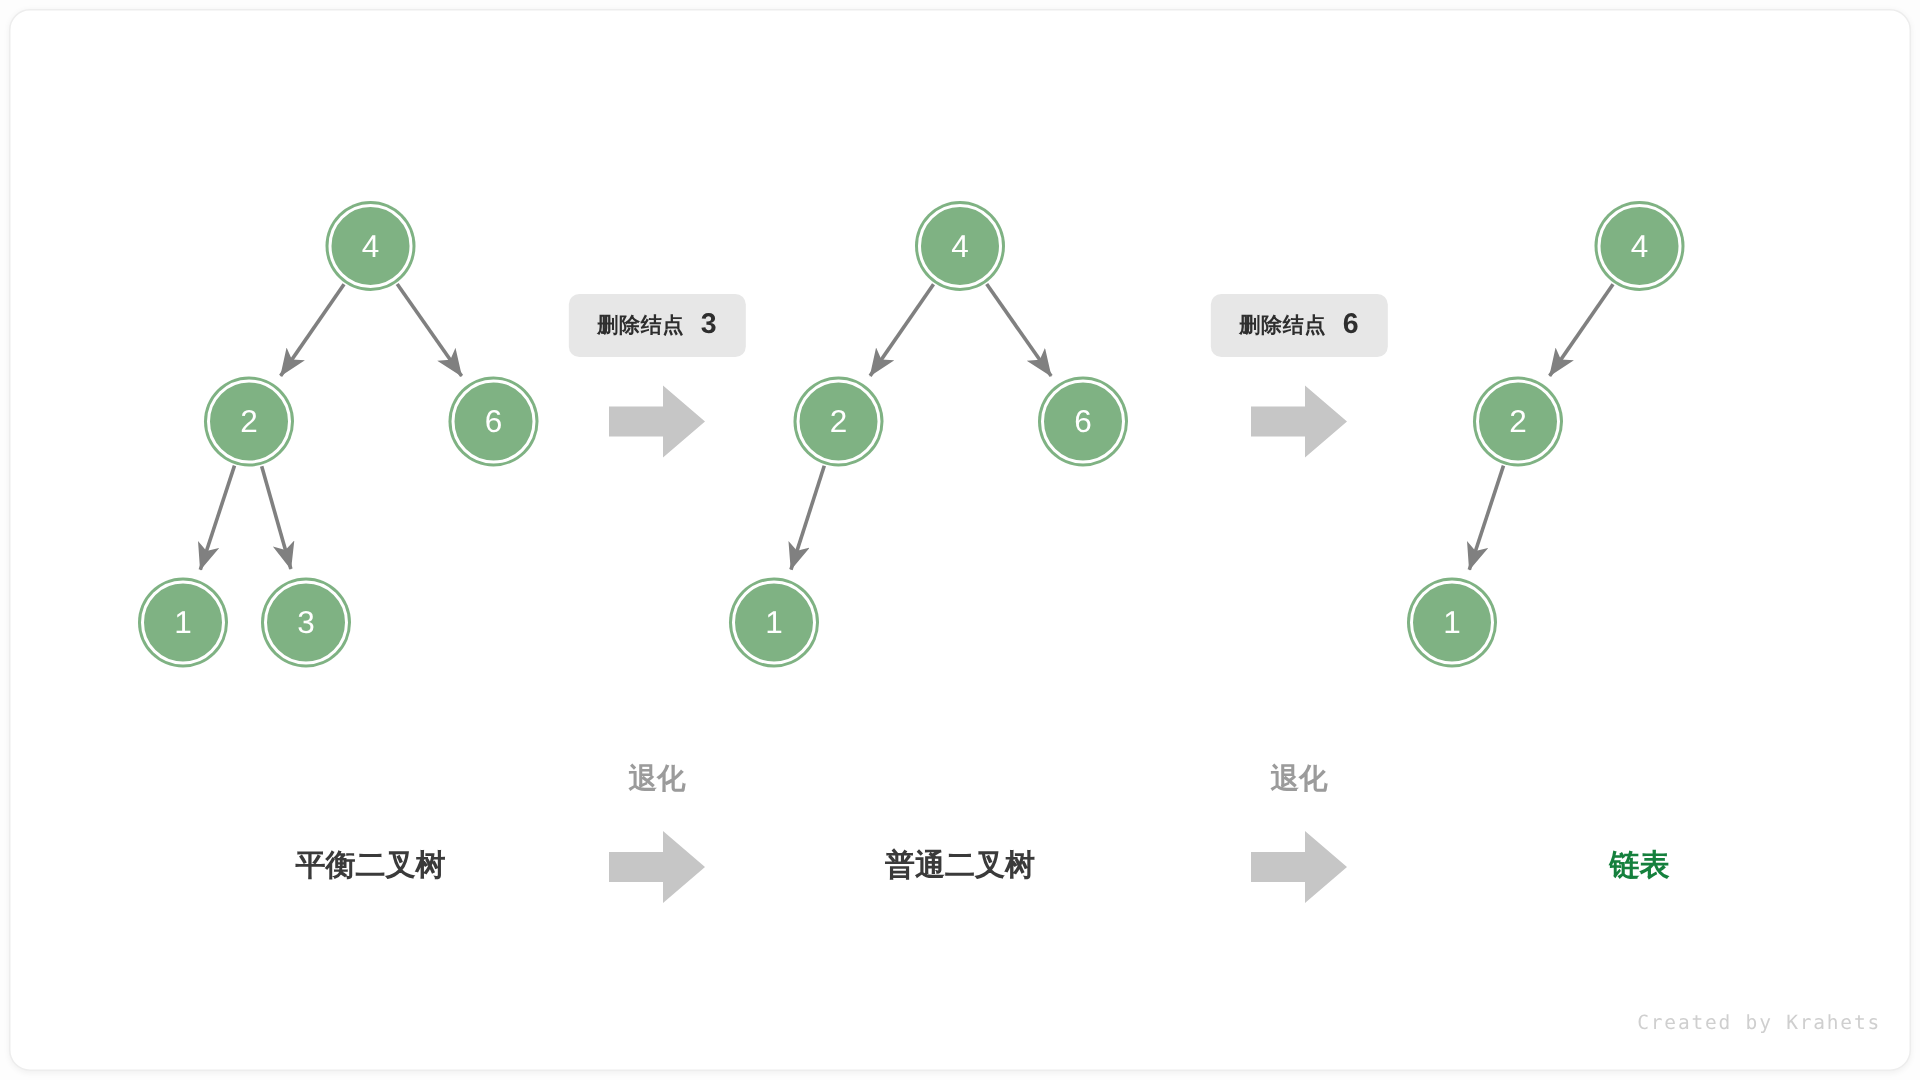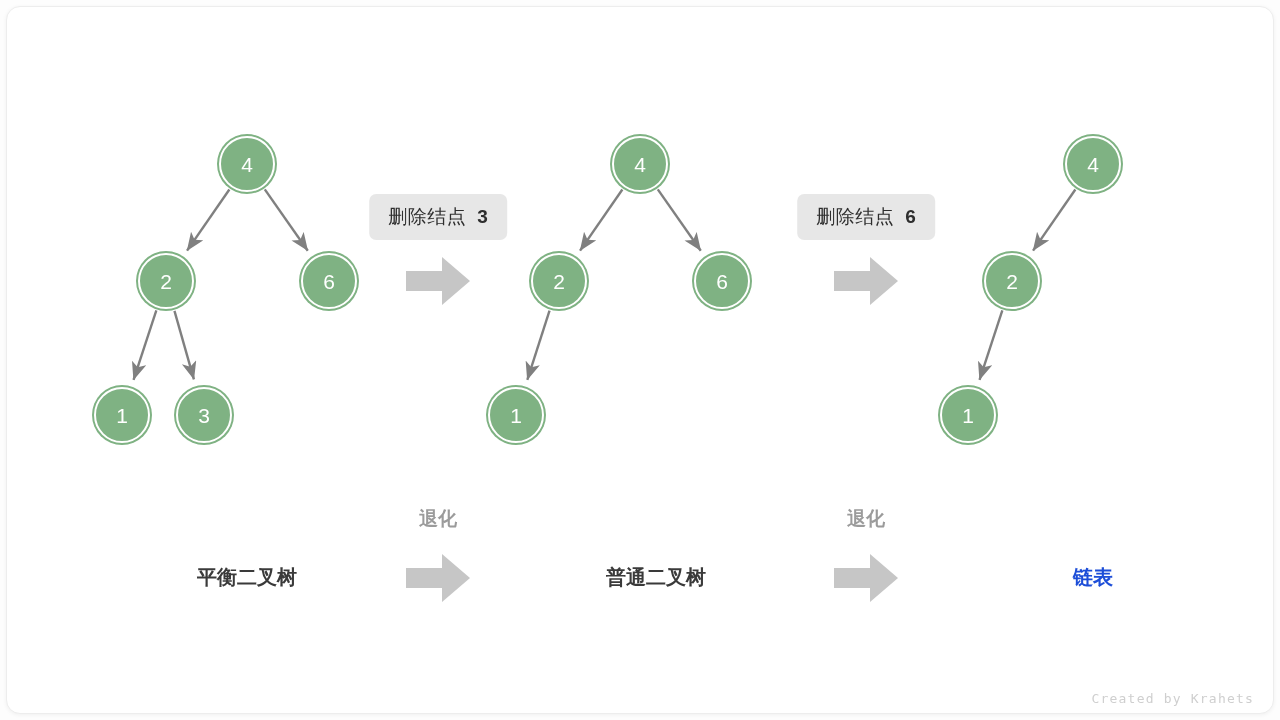--- a/index.html
+++ b/index.html
@@ -77,22 +77,22 @@
     border-radius: 7px;
     padding: 10px 19px;
     display: flex;
     align-items: center;
     gap: 11px;
     transform: translate(-50%, -50%);
     white-space: nowrap;
   }
   .op-text {
     color: #2e2e2e;
-    font-size: 19px;
-    font-weight: normal;
+    font-size: 14px;
+    font-weight: bold;
     letter-spacing: 0.5px;
     font-family: "Liberation Sans", "DejaVu Sans", sans-serif;
   }
   .op-value {
     color: #1f1f1f;
     font-size: 19px;
     font-weight: bold;
     font-family: "Liberation Sans", "DejaVu Sans", sans-serif;
   }
   
@@ -116,21 +116,21 @@
     color: #9b9b9b;
     font-size: 19px;
     font-weight: bold;
     white-space: nowrap;
     font-family: "Liberation Sans", "DejaVu Sans", sans-serif;
   }
   
   #watermark {
     position: absolute;
     right: 26px;
-    bottom: 14px;
+    bottom: 30px;
     color: #cfcfcf;
     font-size: 13px;
     letter-spacing: 1.2px;
     font-family: "DejaVu Sans Mono", "Liberation Mono", monospace;
   }
 </style>
 </head>
 <body>
 
 <div id="canvas">
@@ -214,19 +214,19 @@
     <div id="captions-layer">
         <div class="transition-text" style="left: 438px; top: 519px; color: rgb(155, 155, 155);">退化</div>
         <div class="block-arrow" style="left: 438px; top: 578px; width: 64px; height: 56px;"><svg width="64" height="56" viewBox="0 0 64 56">
             <path d="M0,18 L36,18 L36,4 L64,28 L36,52 L36,38 L0,38 Z" fill="#c6c6c6"></path>
           </svg></div>
         <div class="transition-text" style="left: 866px; top: 519px; color: rgb(155, 155, 155);">退化</div>
         <div class="block-arrow" style="left: 866px; top: 578px; width: 64px; height: 56px;"><svg width="64" height="56" viewBox="0 0 64 56">
             <path d="M0,18 L36,18 L36,4 L64,28 L36,52 L36,38 L0,38 Z" fill="#c6c6c6"></path>
           </svg></div>
         <div class="caption" style="left: 247px; top: 577px; color: rgb(58, 58, 58);">平衡二叉树</div>
-        <div class="caption" style="left: 640px; top: 577px; color: rgb(58, 58, 58); margin-left: 16px;">普通二叉树</div>
-        <div class="caption" style="left: 1093px; top: 577px; color: #1d4ed8;">链表</div>
+        <div class="caption" style="left: 640px; top: 577px; color: rgb(58, 58, 58);">普通二叉树</div>
+        <div class="caption" style="left: 1093px; top: 577px; color: #15803d;">链表</div>
       </div>
   </div>
 
   <div id="watermark">Created by Krahets</div>
 </div>
 
 </body></html>

